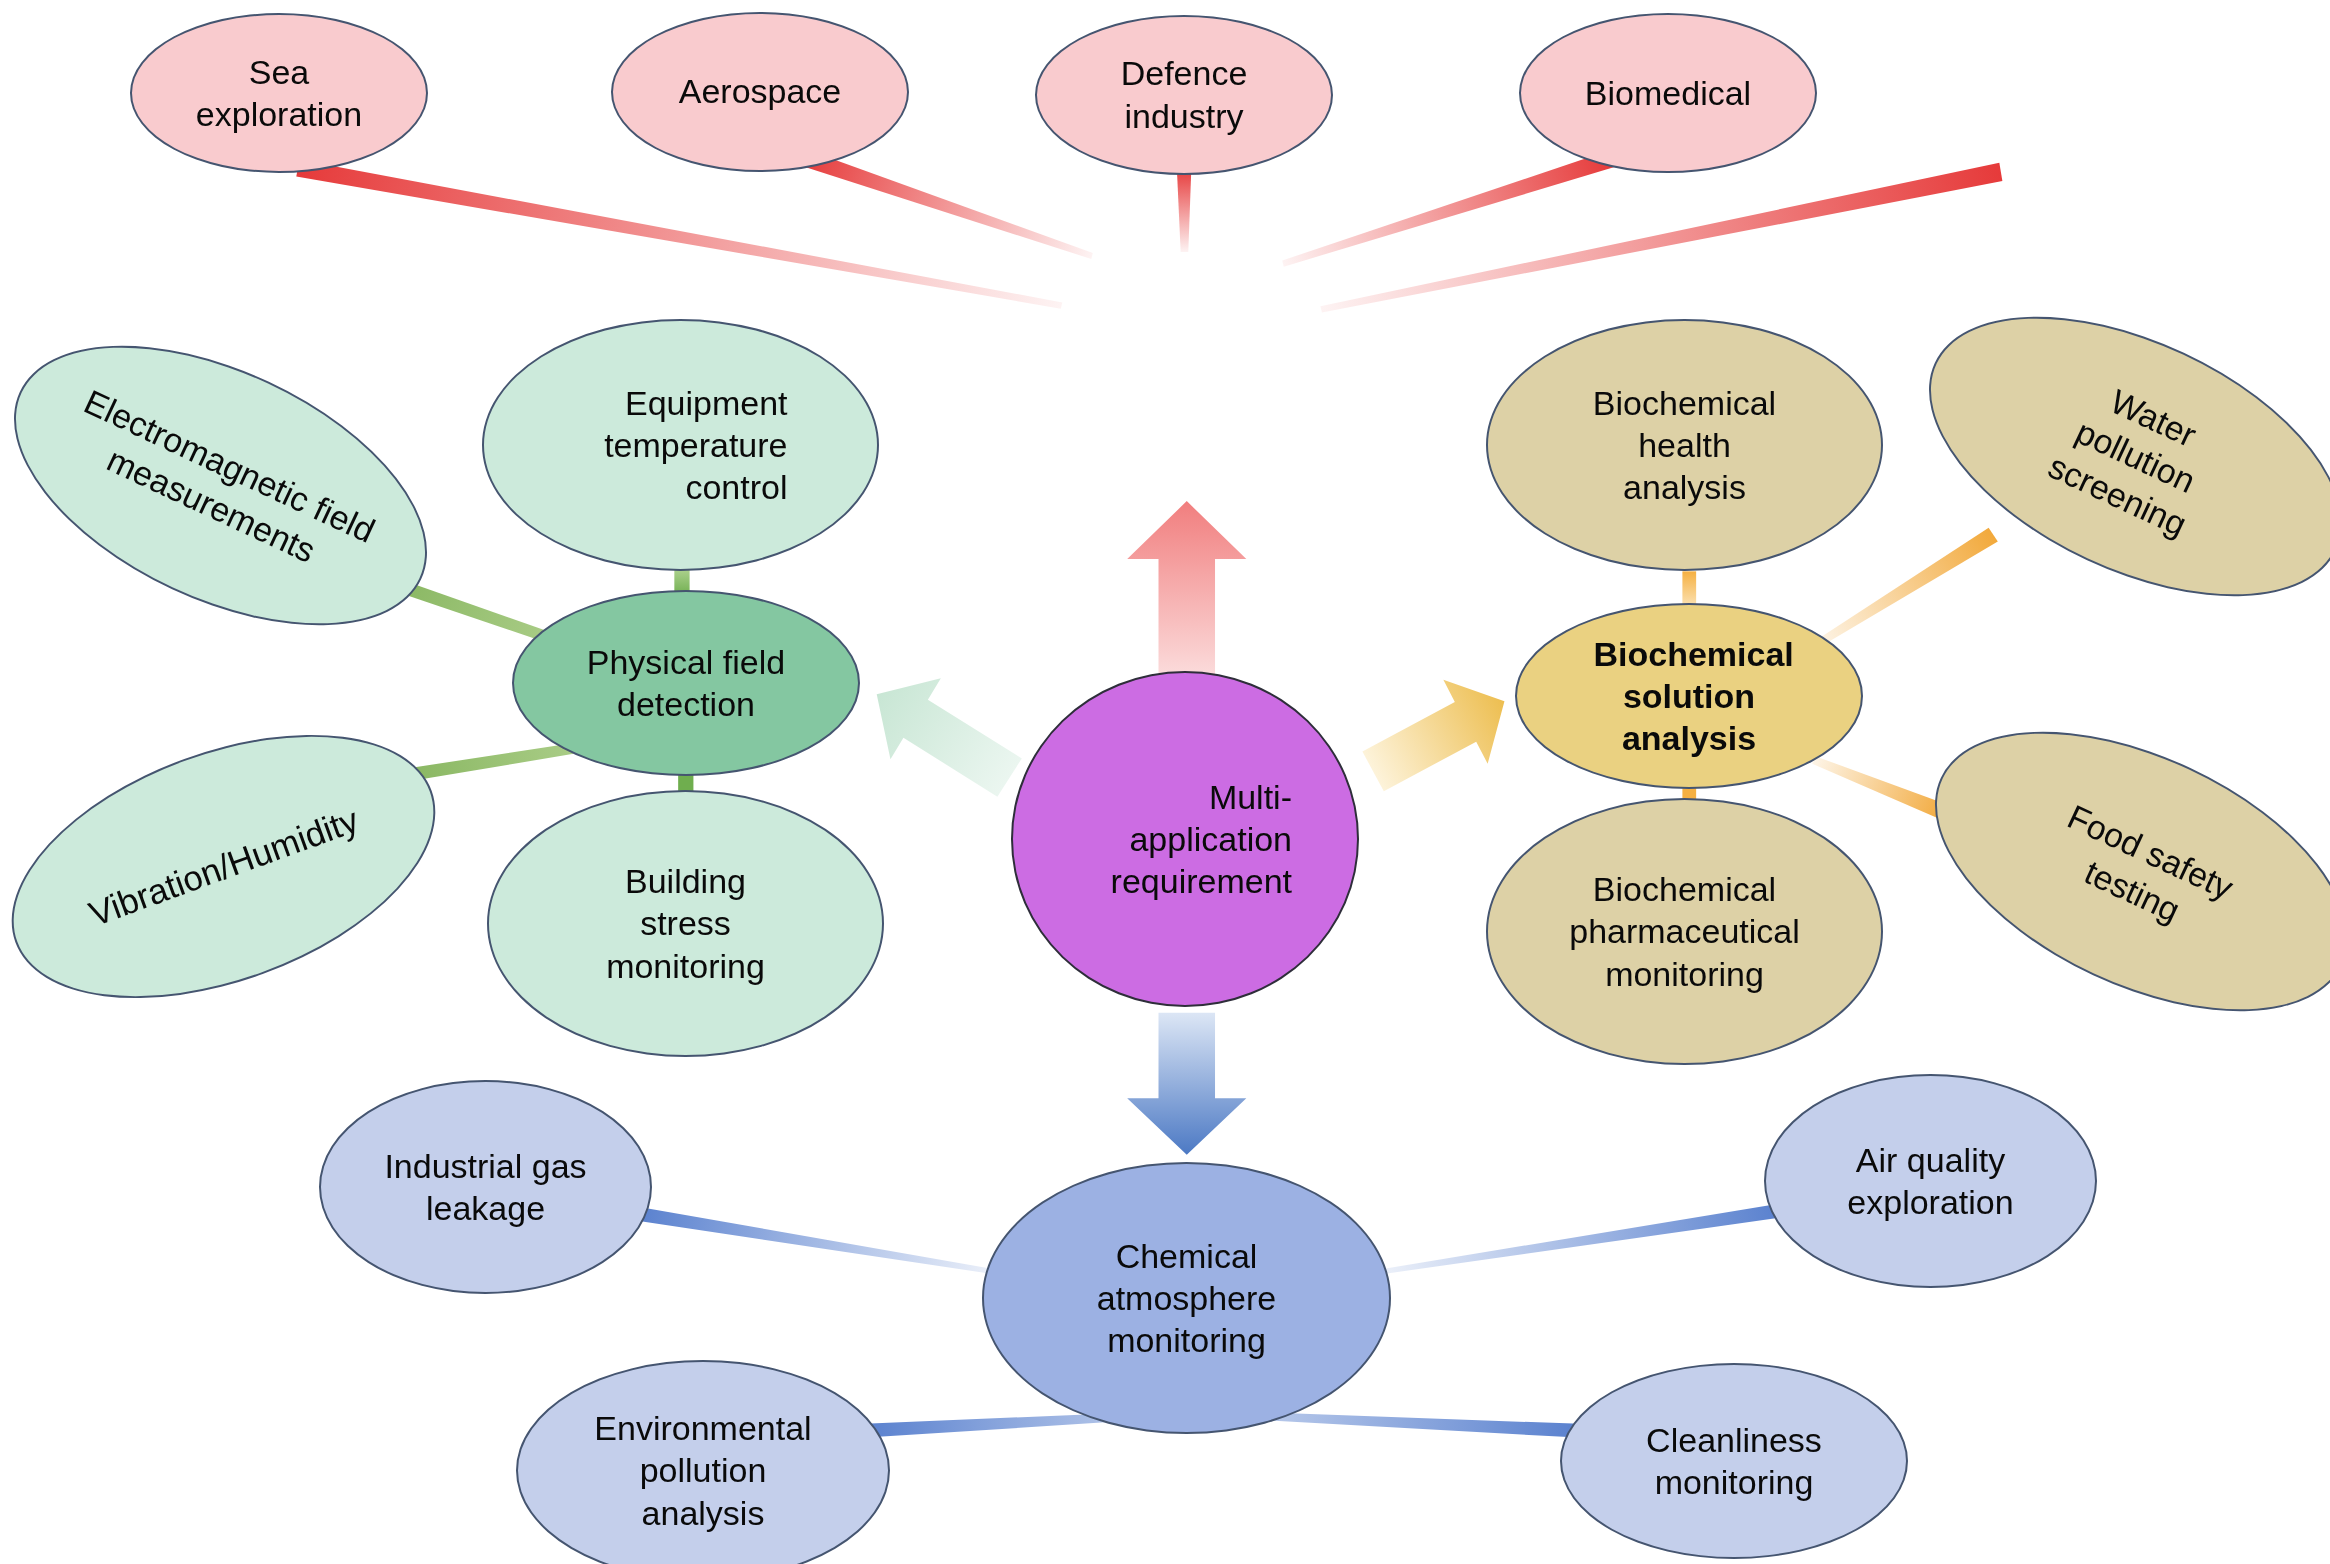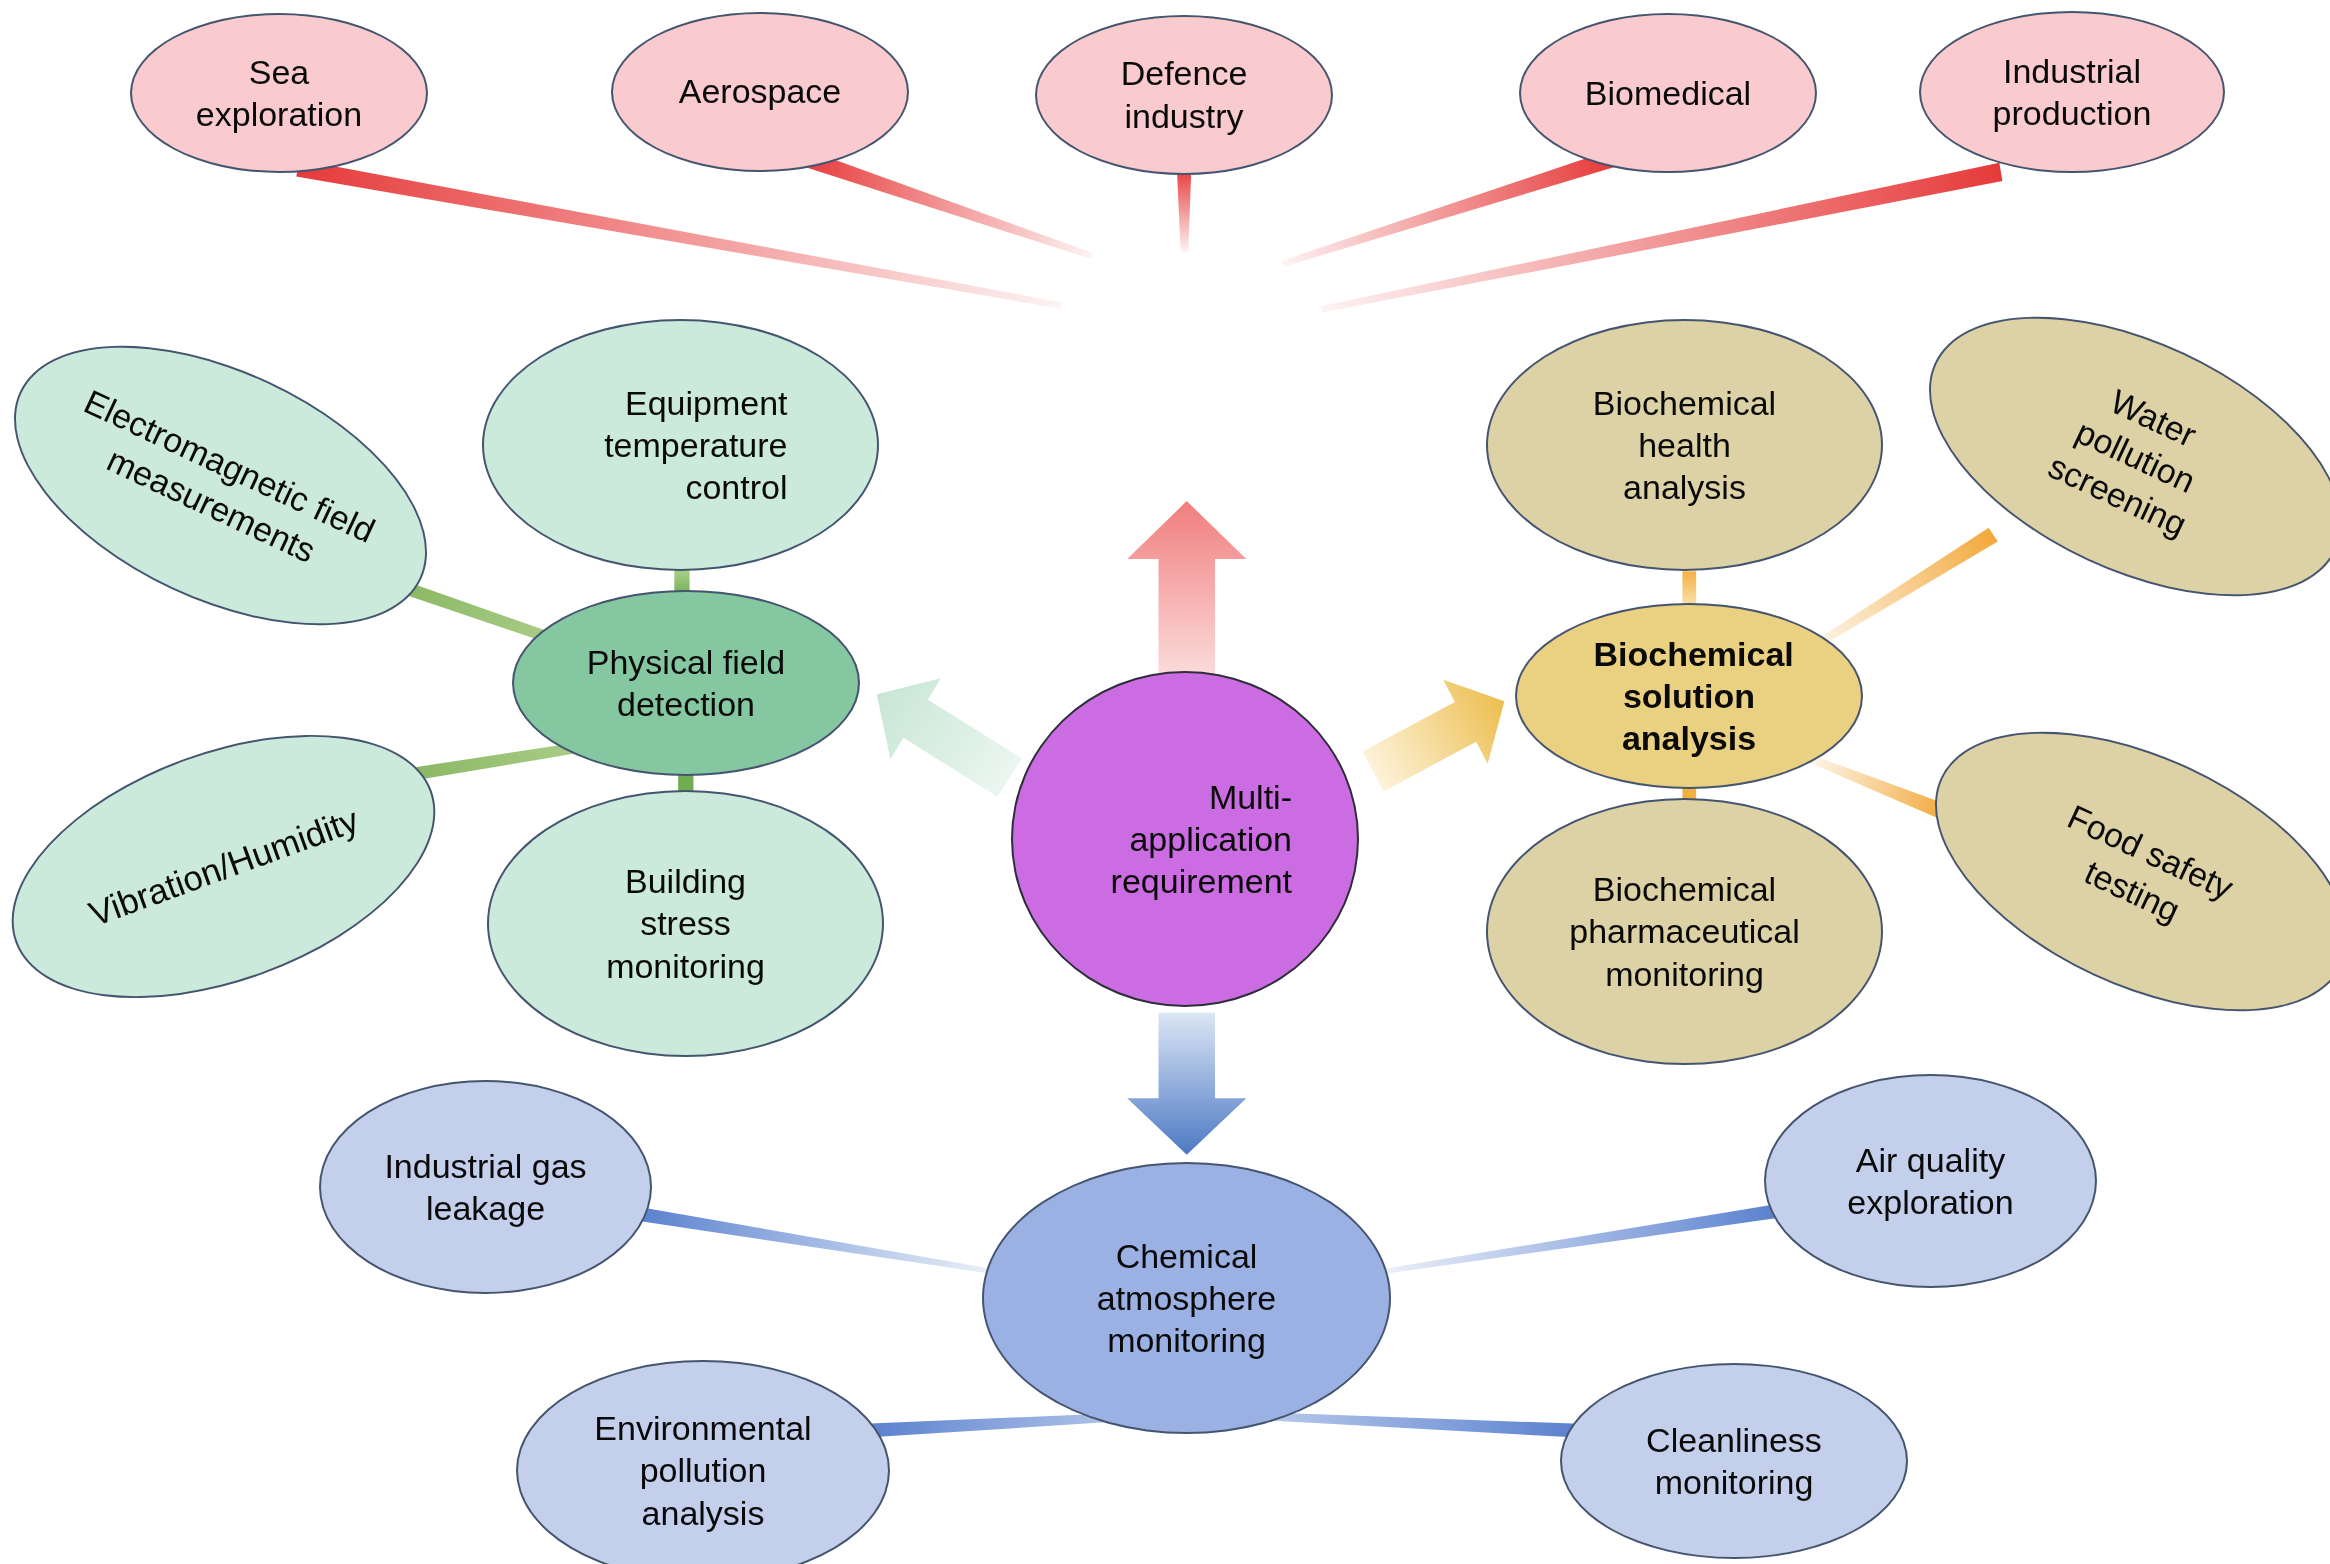--- a/index.html
+++ b/index.html
@@ -177,23 +177,20 @@
   </div>
   <div class="node n-aero" style="background-color: rgb(249, 203, 206);">
     <span class="lbl">Aerospace</span>
   </div>
   <div class="node n-def" style="background-color: rgb(249, 203, 206);">
     <span class="lbl w200">Defence industry</span>
   </div>
   <div class="node n-bio" style="background-color: rgb(249, 203, 206);">
     <span class="lbl">Biomedical</span>
   </div>
-  <div class="node n-indprod" style="background-color: rgb(249, 203, 206);">
-    <span class="lbl w250">Industrial production</span>
-  </div>
 
   <div class="node n-emf rot25" style="background-color: rgb(204, 234, 219);">
     <span class="lbl w460">Electromagnetic field measurements</span>
   </div>
   <div class="node n-equip" style="background-color: rgb(204, 234, 219);">
     <span class="lbl w280">Equipment temperature control</span>
   </div>
   <div class="node n-vib rotm20" style="background-color: rgb(204, 234, 219);">
     <span class="lbl">Vibration/Humidity</span>
   </div>

